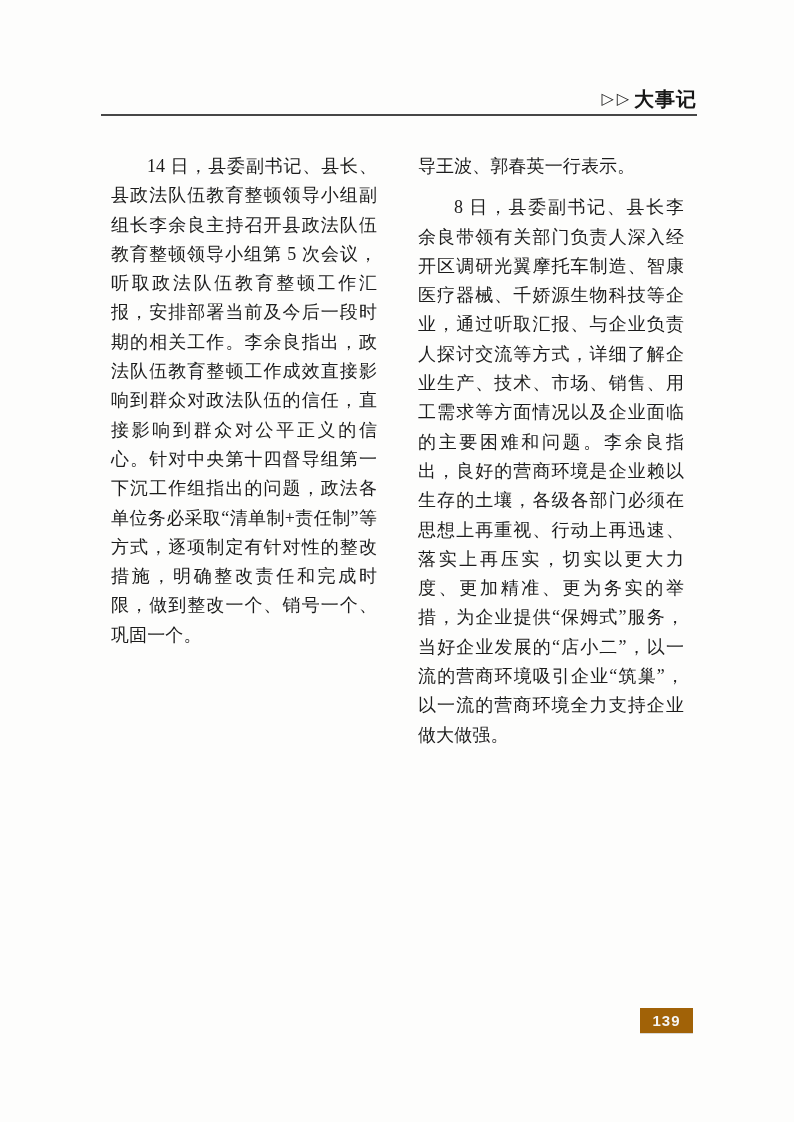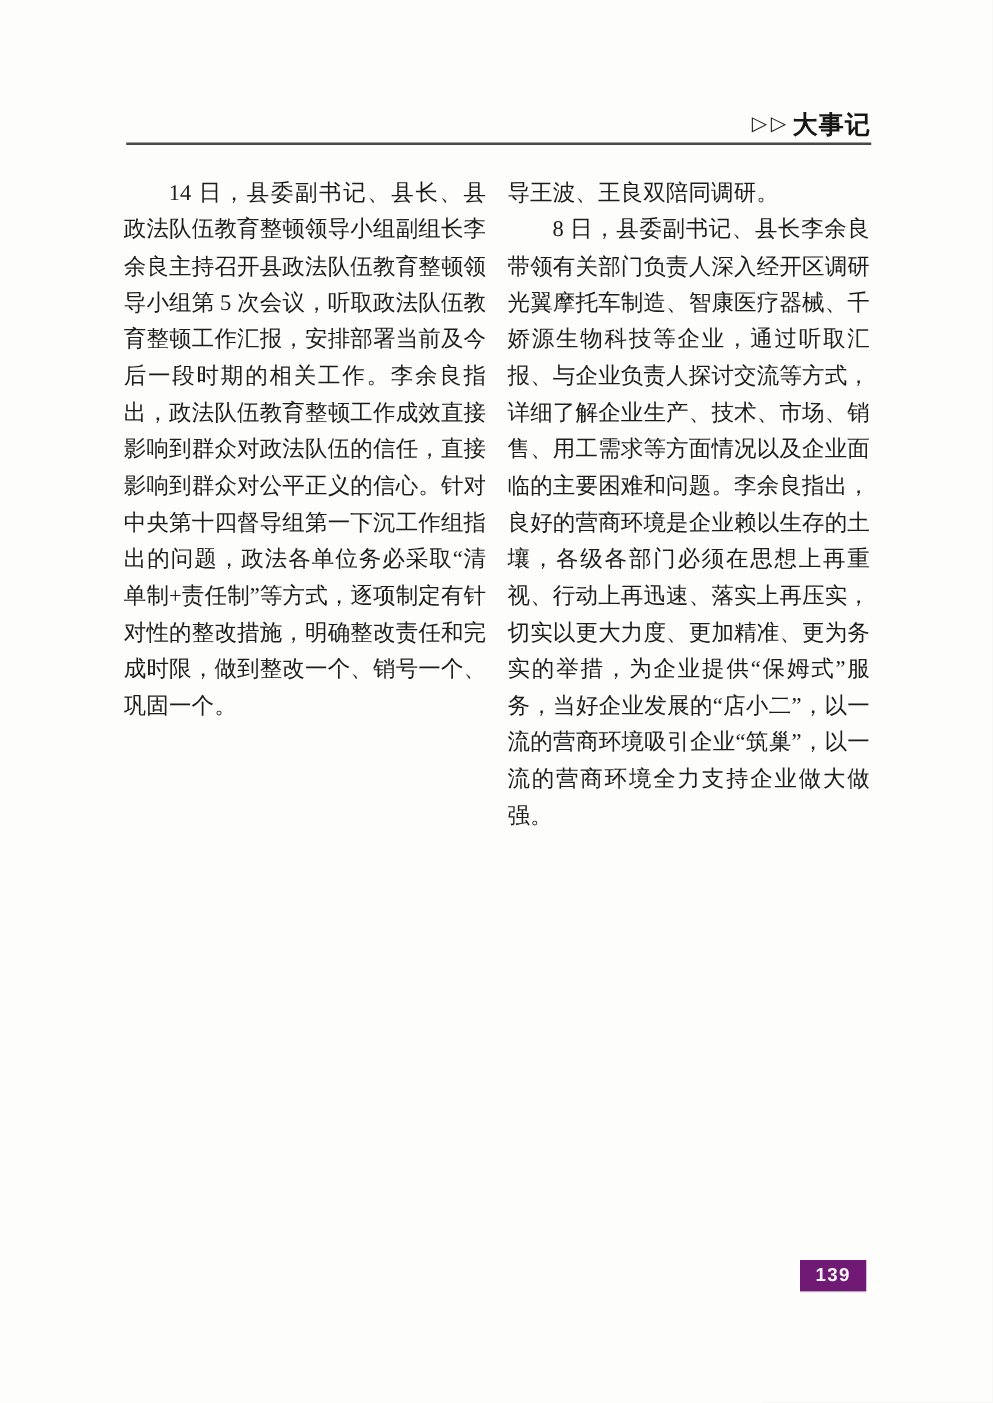--- a/index.html
+++ b/index.html
@@ -44,34 +44,34 @@
   }
   .content {
     position: absolute;
     left: 99px; top: 140px;
     width: 597px;
     display: flex;
     gap: 17px;
   }
   .column { width: 290px; }
   .para {
-    margin: 0;
+    margin: 12px;
     font-size: 18px;
     line-height: 29.3px;
     text-align: justify;
     text-justify: inter-ideograph;
     letter-spacing: 0.1px;
     color: #1c1c1c;
   }
   .para.indent { text-indent: 2em; }
   .page-number-badge {
     position: absolute;
     left: 640px; top: 1008px;
     width: 53px; height: 25px;
-    background: #701a75;
+    background: #a16207;
     color: #f4f4f4;
     font-family: "Liberation Sans", sans-serif;
     font-size: 15px;
     font-weight: 700;
     letter-spacing: 1px;
     display: flex; align-items: center; justify-content: center;
     box-shadow: 0 1px 0 rgba(0,0,0,0.15);
   }
 </style>
 </head>
@@ -84,20 +84,20 @@
     <span class="header-title">大事记</span>
   </div>
 
   <div class="header-rule"></div>
 
   <div class="content">
     <div class="column">
         <p class="para indent">14 日，县委副书记、县长、县政法队伍教育整顿领导小组副组长李余良主持召开县政法队伍教育整顿领导小组第 5 次会议，听取政法队伍教育整顿工作汇报，安排部署当前及今后一段时期的相关工作。李余良指出，政法队伍教育整顿工作成效直接影响到群众对政法队伍的信任，直接影响到群众对公平正义的信心。针对中央第十四督导组第一下沉工作组指出的问题，政法各单位务必采取“清单制+责任制”等方式，逐项制定有针对性的整改措施，明确整改责任和完成时限，做到整改一个、销号一个、巩固一个。</p>
       </div>
     <div class="column">
-        <p class="para">导王波、王良双陪同调研。</p>
+        <p class="para">导王波、郭春英一行表示。</p>
         <p class="para indent">8 日，县委副书记、县长李余良带领有关部门负责人深入经开区调研光翼摩托车制造、智康医疗器械、千娇源生物科技等企业，通过听取汇报、与企业负责人探讨交流等方式，详细了解企业生产、技术、市场、销售、用工需求等方面情况以及企业面临的主要困难和问题。李余良指出，良好的营商环境是企业赖以生存的土壤，各级各部门必须在思想上再重视、行动上再迅速、落实上再压实，切实以更大力度、更加精准、更为务实的举措，为企业提供“保姆式”服务，当好企业发展的“店小二”，以一流的营商环境吸引企业“筑巢”，以一流的营商环境全力支持企业做大做强。</p>
       </div>
   </div>
 
   <div class="page-number-badge">139</div>
 
 </div>
 
 </body></html>

